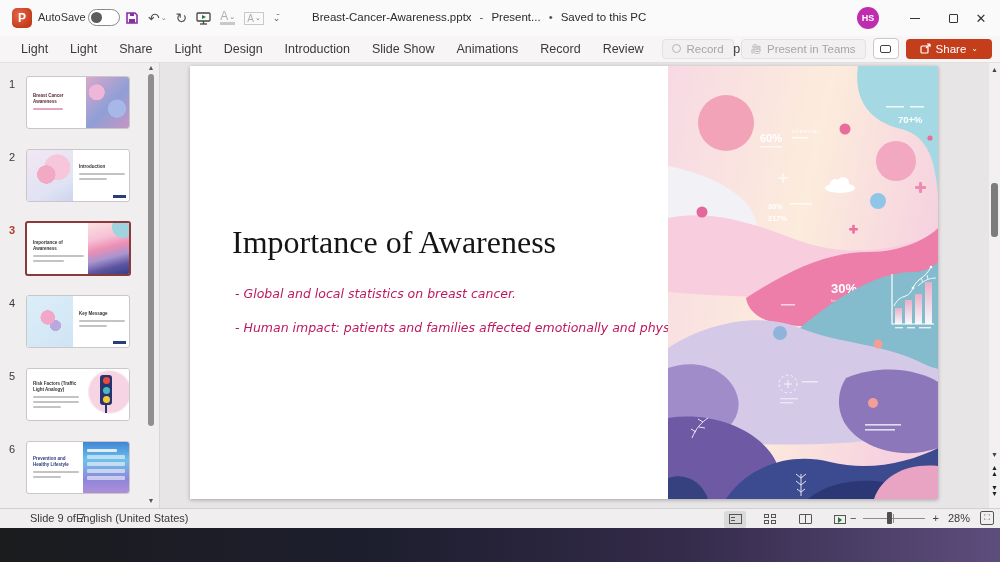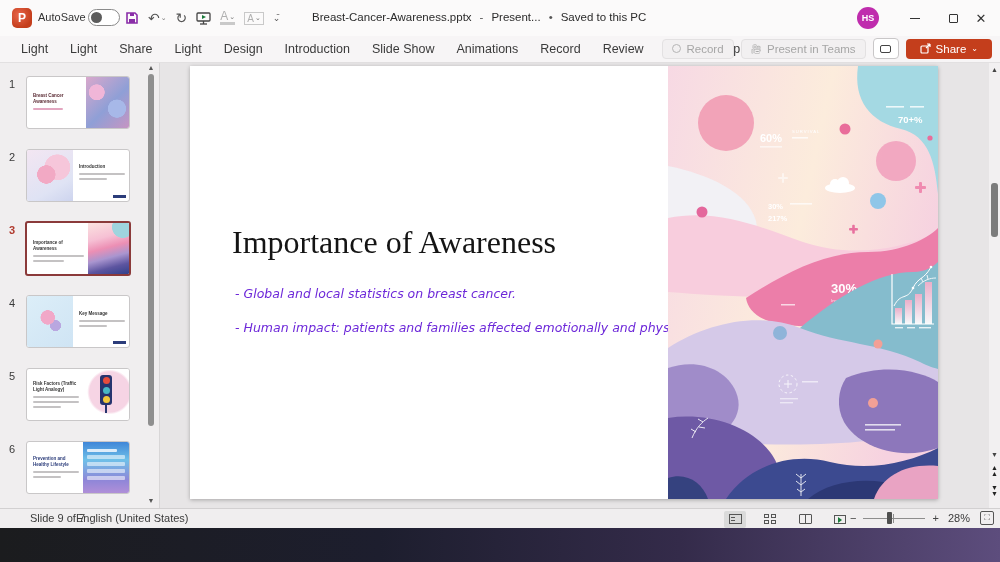--- a/index.html
+++ b/index.html
@@ -63,21 +63,21 @@
   .art6{width:45%;background:linear-gradient(180deg,#3f86d8 0%,#6fc0e8 35%,#8f86d8 75%,#b08fd8 100%);padding:4px 4px;}
   .art6 .row{height:4px;background:rgba(255,255,255,.55);border-radius:1px;margin-top:3px;}
   .panel-sb{position:absolute;right:3px;top:0;width:10px;height:445px;}
   .panel-sb .thumbbar{position:absolute;left:2px;top:11px;width:6px;height:352px;background:#8f8f8f;border-radius:3px;}
   .sb-arrow{position:absolute;left:0;width:10px;text-align:center;font-size:7px;color:#555;}
 
   
   .canvas{position:absolute;left:161px;top:63px;width:827px;height:445px;background:#e7e5e6;}
   .slide{position:absolute;left:29px;top:3px;width:748px;height:433px;background:#fff;box-shadow:0 1px 4px rgba(0,0,0,.28);}
   .slide-title{position:absolute;left:42px;top:158px;font-family:"Liberation Serif",serif;font-size:32px;color:#141414;}
-  .bullet{position:absolute;left:45px;font-size:12.5px;font-style:italic;color:#6d28d9;font-family:"DejaVu Sans",sans-serif;}
+  .bullet{position:absolute;left:45px;font-size:12.5px;font-style:italic;color:#be185d;font-family:"DejaVu Sans",sans-serif;}
   .b1{top:220px;} .b2{top:254px;}
   .artwork{position:absolute;right:0;top:0;width:270px;height:433px;}
 
   
   .vsb{position:absolute;left:989px;top:63px;width:11px;height:445px;background:#f2f0f1;}
   .vsb .thumbbar{position:absolute;left:2px;top:120px;width:7px;height:54px;background:#7c7c7c;border-radius:3px;}
   .vsb .arr{position:absolute;left:0;width:11px;text-align:center;color:#444;font-size:7px;line-height:8px;}
   .dblarr{position:absolute;left:0;width:11px;text-align:center;color:#222;font-size:7px;line-height:6px;}
 
   

